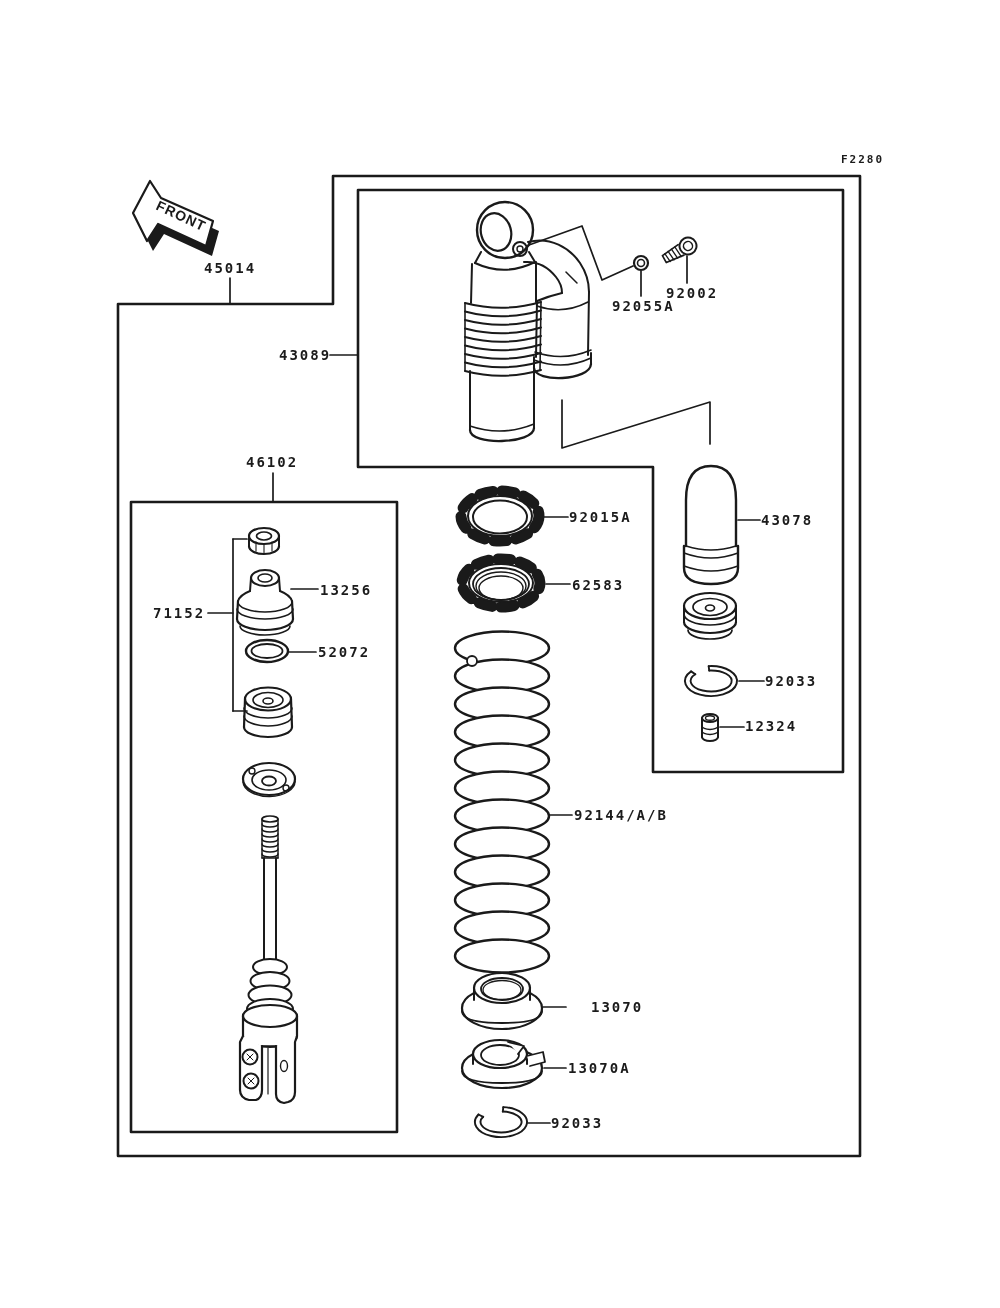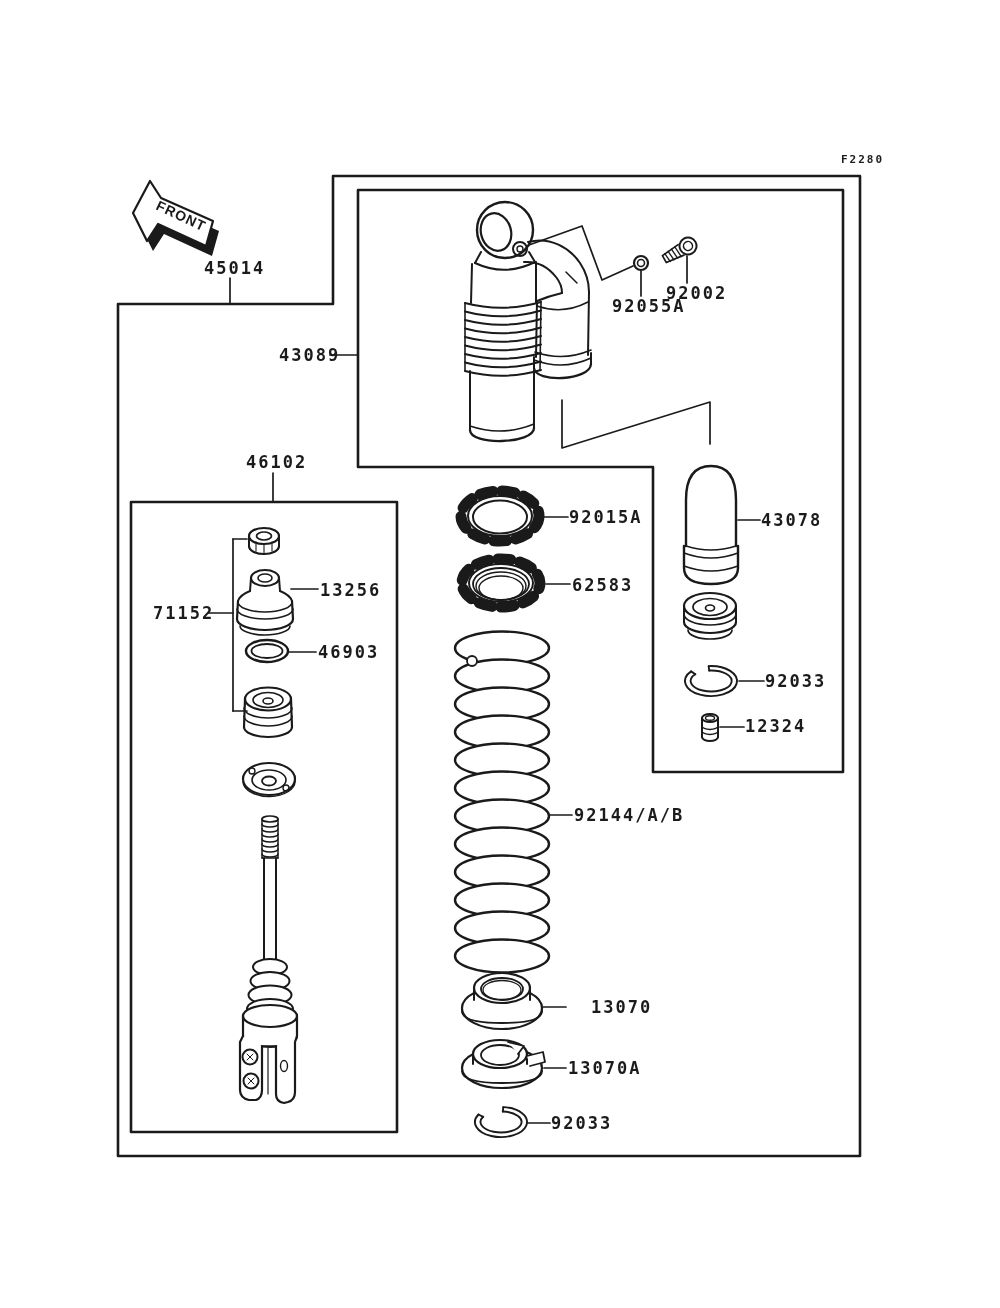--- a/index.html
+++ b/index.html
@@ -1,19 +1,19 @@
 <!DOCTYPE html>
 <html><head>
 <meta charset="utf-8">
 <style>
   html,body{margin:0;padding:0;background:#fff;}
   .page{position:relative;width:1000px;height:1308px;background:#ffffff;overflow:hidden;
         font-family:"DejaVu Sans Mono", monospace;}
   .art{position:absolute;left:0;top:0;}
-  .lbl{position:absolute;font-size:17px;font-weight:700;letter-spacing:2px;
+  .lbl{position:absolute;font-size:14px;font-weight:700;letter-spacing:2px;
        color:#1b1b1b;white-space:nowrap;line-height:14px;}
   .fig{font-size:11px;}
 </style>
 </head>
 <body>
 
 <div class="page">
 
 <svg class="art" width="1000" height="1308" viewBox="0 0 1000 1308">
 <g stroke="#1a1a1a" fill="none" stroke-width="2" stroke-linecap="round" stroke-linejoin="round">
@@ -305,21 +305,21 @@
 </svg>
 
 <div class="lbl fig" style="left:841px;top:153px">F2280</div>
 <div class="lbl" style="left:204px;top:261px">45014</div>
 <div class="lbl" style="left:279px;top:348px">43089</div>
 <div class="lbl" style="left:612px;top:299px">92055A</div>
 <div class="lbl" style="left:666px;top:286px">92002</div>
 <div class="lbl" style="left:246px;top:455px">46102</div>
 <div class="lbl" style="left:320px;top:583px">13256</div>
 <div class="lbl" style="left:153px;top:606px">71152</div>
-<div class="lbl" style="left:318px;top:645px">46903</div>
+<div class="lbl" style="left:318px;top:645px">52072</div>
 <div class="lbl" style="left:569px;top:510px">92015A</div>
 <div class="lbl" style="left:572px;top:578px">62583</div>
 <div class="lbl" style="left:761px;top:513px">43078</div>
 <div class="lbl" style="left:765px;top:674px">92033</div>
 <div class="lbl" style="left:745px;top:719px">12324</div>
 <div class="lbl" style="left:574px;top:808px">92144/A/B</div>
 <div class="lbl" style="left:591px;top:1000px">13070</div>
 <div class="lbl" style="left:568px;top:1061px">13070A</div>
 <div class="lbl" style="left:551px;top:1116px">92033</div>
 

